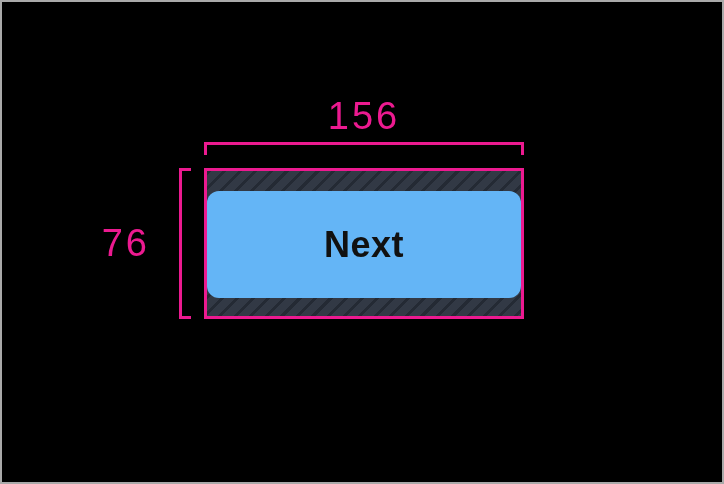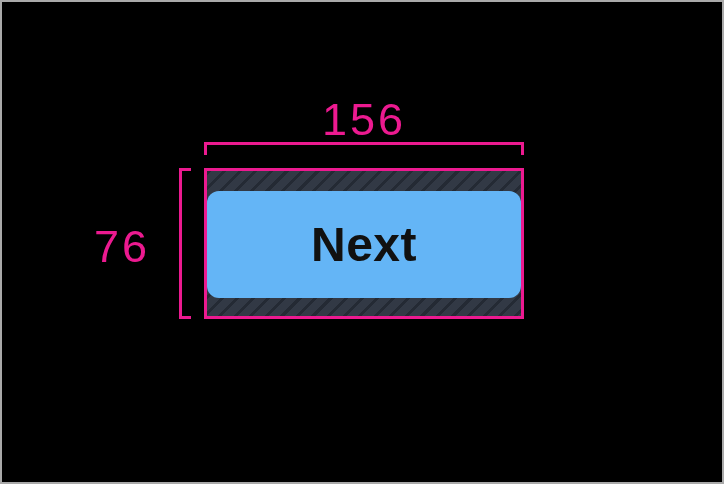--- a/index.html
+++ b/index.html
@@ -18,21 +18,21 @@
     background:var(--background);
     border:2px solid var(--frame-border);
     box-sizing:border-box;
     overflow:hidden;
     font-family:"Liberation Sans", sans-serif;
   }
   
   .dim-label{
     position:absolute;
     color:var(--measurement-pink);
-    font-size:45px;
+    font-size:38px;
     font-weight:400;
     letter-spacing:3px;
     line-height:1;
   }
   .dim-label.width{
     left:202px; top:95px; width:320px;
     text-align:center;
   }
   .dim-label.height{
     left:64px; top:222px; width:84px;
@@ -80,21 +80,21 @@
     border-radius:12px;
     display:flex;
     align-items:center;
     justify-content:center;
     cursor:pointer;
     padding:0;
   }
   .next-button .label{
     color:var(--button-text);
     font-family:"Liberation Sans", sans-serif;
-    font-size:48px;
+    font-size:36px;
     font-weight:700;
     letter-spacing:0.5px;
     line-height:1;
   }
 </style>
 </head>
 <body>
 
 <div class="screen">
 

